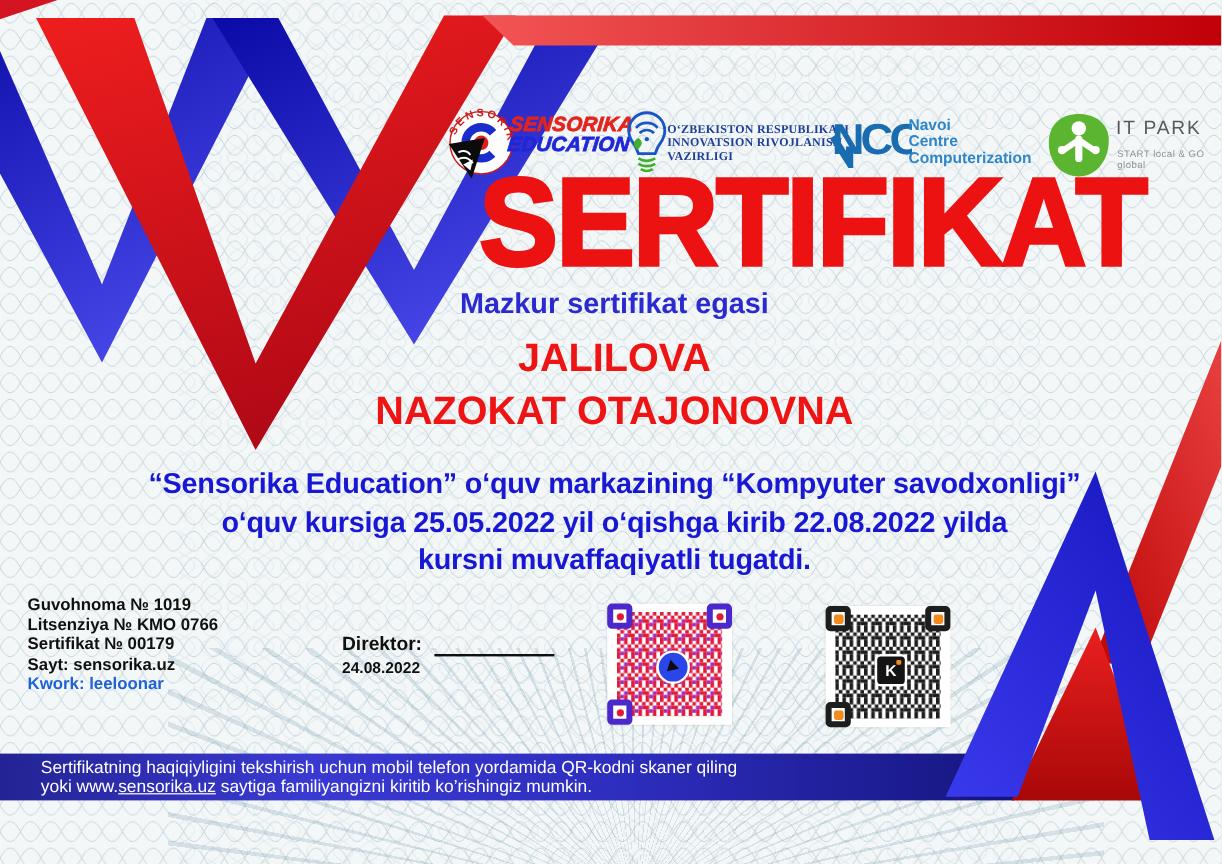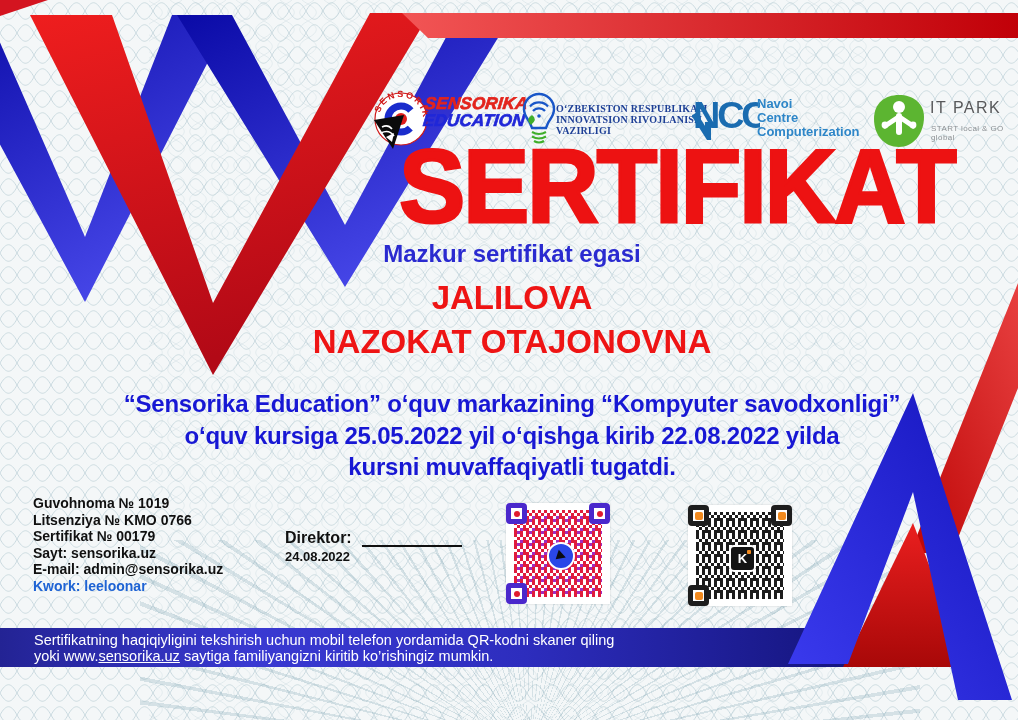--- a/index.html
+++ b/index.html
@@ -27,21 +27,21 @@
   .title{left:336px;top:134px;width:682px;text-align:center;color:#ed1212;font-weight:700;
     font-size:104px;line-height:1;letter-spacing:-2px;transform:scaleX(.95);
     -webkit-text-stroke:3px #ed1212;}
   .subtitle{left:0;top:240px;width:1024px;text-align:center;color:#2a2ad0;font-weight:700;font-size:24px;}
   .name{left:0;width:1024px;text-align:center;color:#ee1414;font-weight:700;font-size:33px;line-height:34px;}
   .name1{top:281px;} .name2{top:325px;}
   .body-text{left:0;top:388px;width:1024px;text-align:center;color:#1717d4;font-weight:700;
     font-size:24px;line-height:31.5px;letter-spacing:-.2px;}
 
   
-  .details{left:33px;top:495px;font-weight:700;font-size:14px;line-height:16.6px;color:#101010;}
+  .details{left:23px;top:495px;font-weight:700;font-size:14px;line-height:16.6px;color:#101010;}
   .details .blue{color:#1e63d4;}
 
   
   .sig-label{left:285px;top:529px;font-weight:700;font-size:16px;color:#101010;}
   .sig-line{left:362px;top:545px;width:100px;border-bottom:2px solid #101010;height:0;}
   .sig-date{left:285px;top:549px;font-weight:700;font-size:13px;color:#101010;}
 
   
   .qrbox{width:104px;height:101px;background:#fff;box-shadow:0 0 2px rgba(0,0,0,.15);}
   .qr1{left:506px;top:503px;} .qr2{left:688px;top:505px;}
@@ -192,21 +192,20 @@
     <div>“Sensorika Education” o‘quv markazining “Kompyuter savodxonligi”</div>
     <div>o‘quv kursiga 25.05.2022 yil o‘qishga kirib 22.08.2022 yilda</div>
     <div>kursni muvaffaqiyatli tugatdi.</div>
   </div>
 
   <div class="abs details">
     <div>Guvohnoma № 1019</div>
     <div>Litsenziya № KMO 0766</div>
     <div>Sertifikat № 00179</div>
     <div>Sayt: sensorika.uz</div>
-    <div>E-mail: admin@sensorika.uz</div>
     <div class="blue">Kwork: leeloonar</div>
   </div>
 
   <div class="abs sig-label">Direktor:</div>
   <div class="abs sig-line"></div>
   <div class="abs sig-date">24.08.2022</div>
 
   <div class="abs qrbox qr1">
     <svg class="qrgrid" width="88" height="87" viewBox="0 0 88 87">
       <defs>

